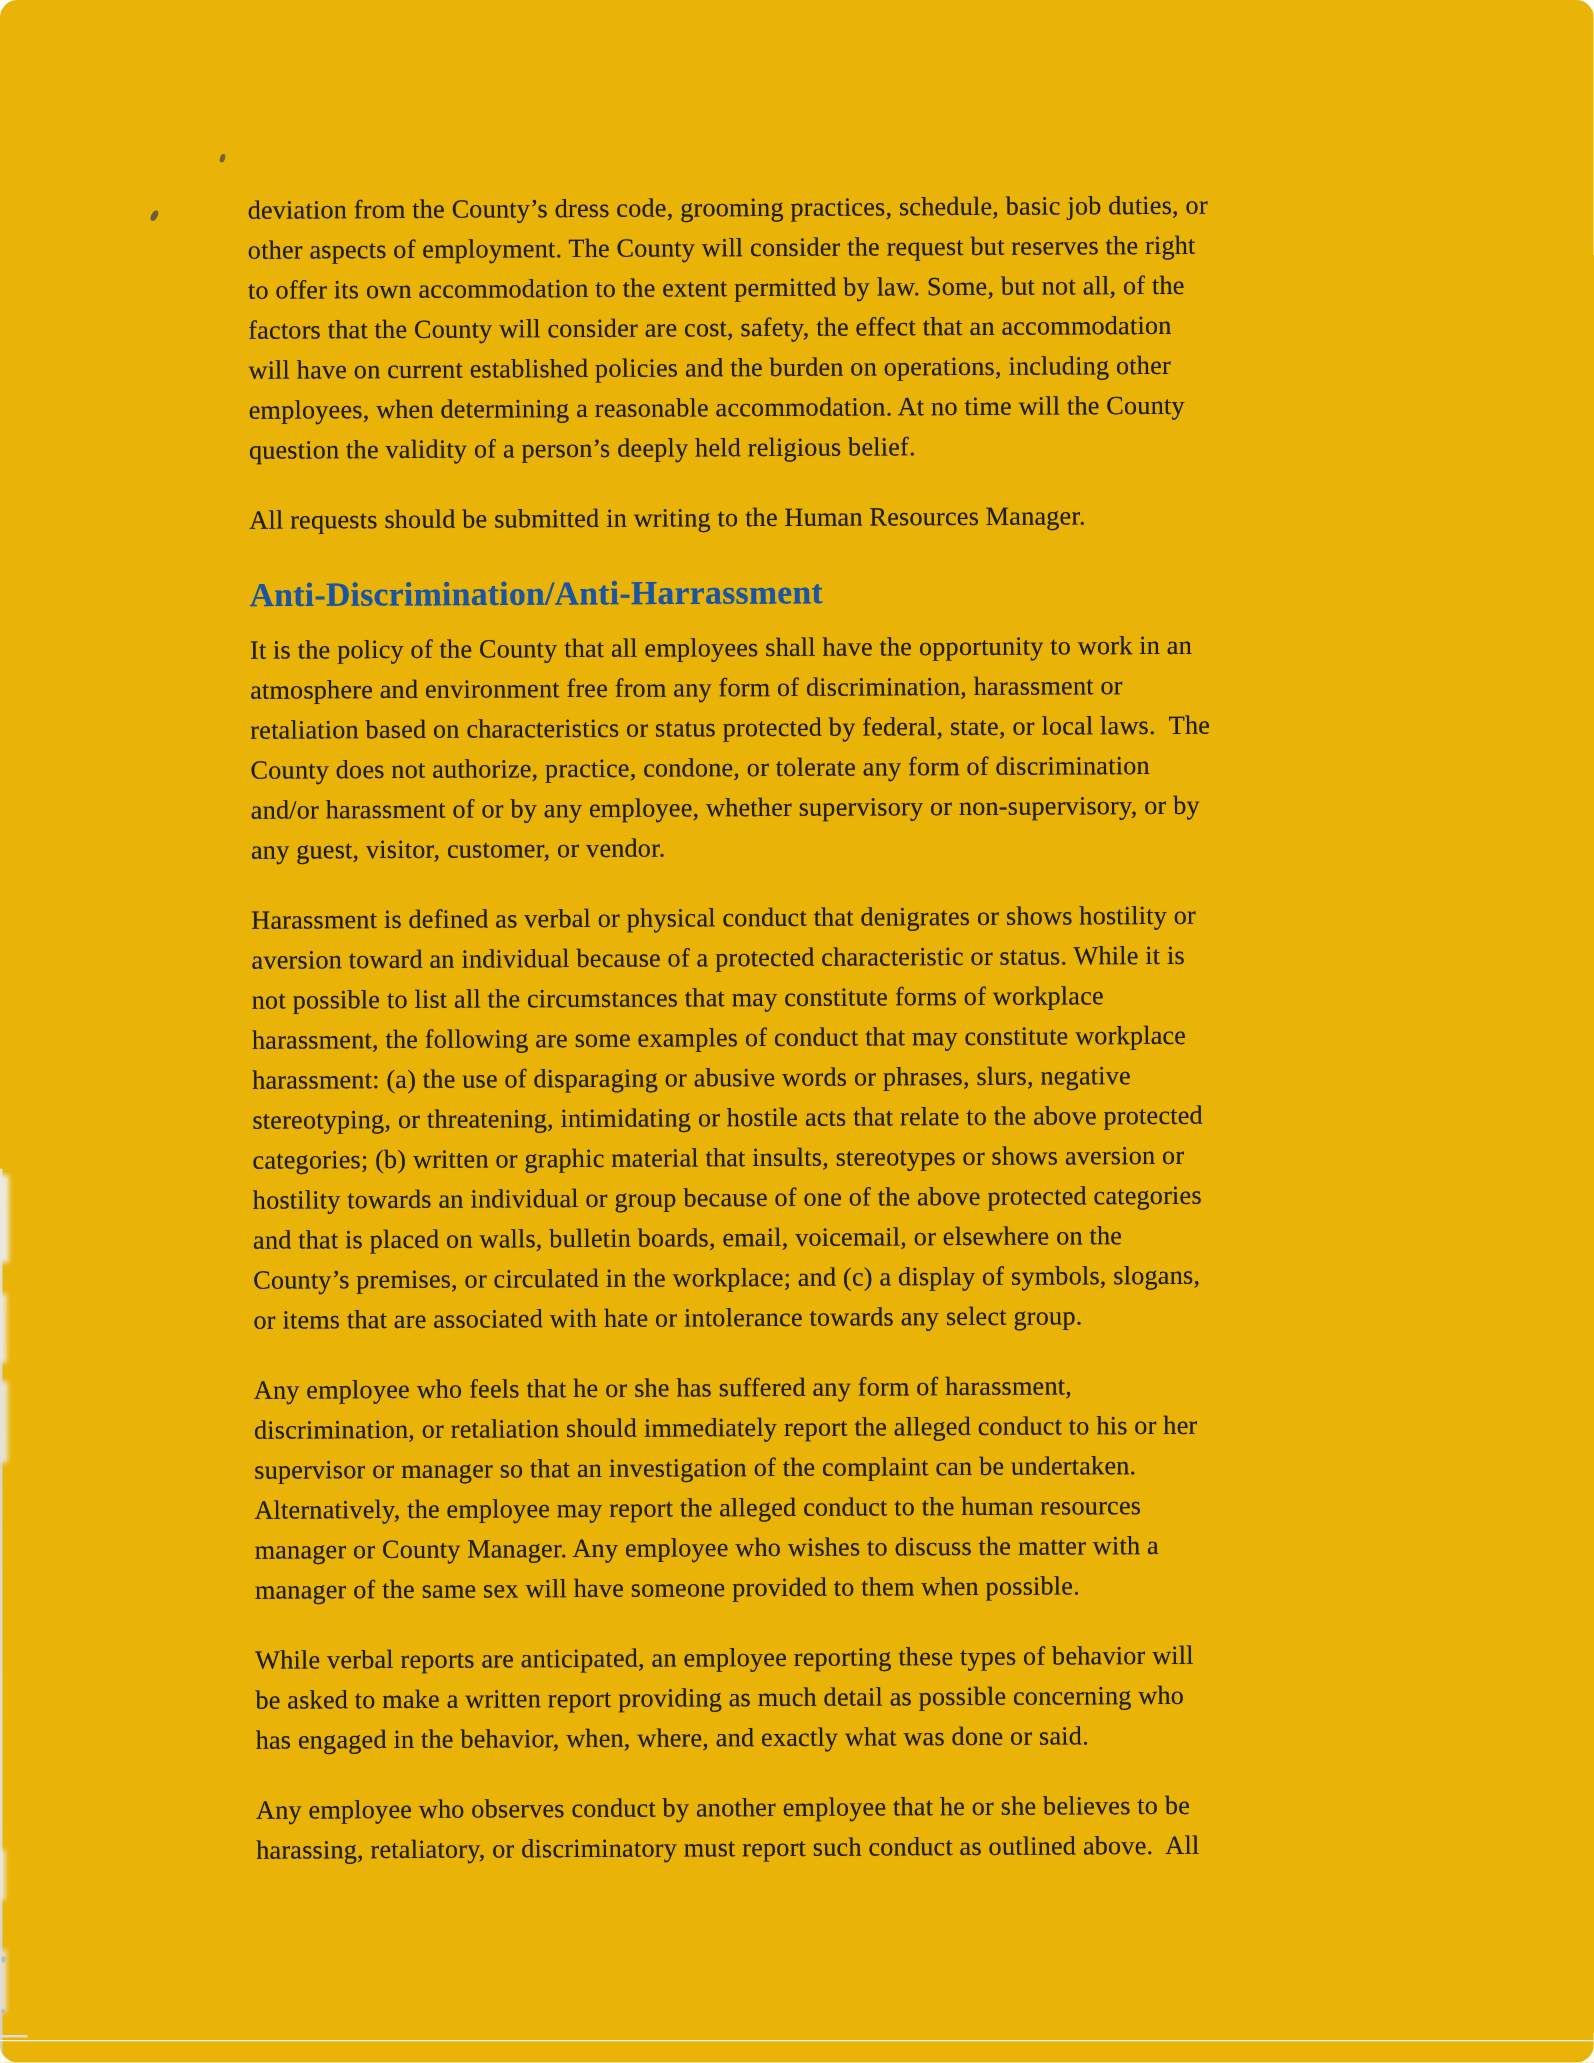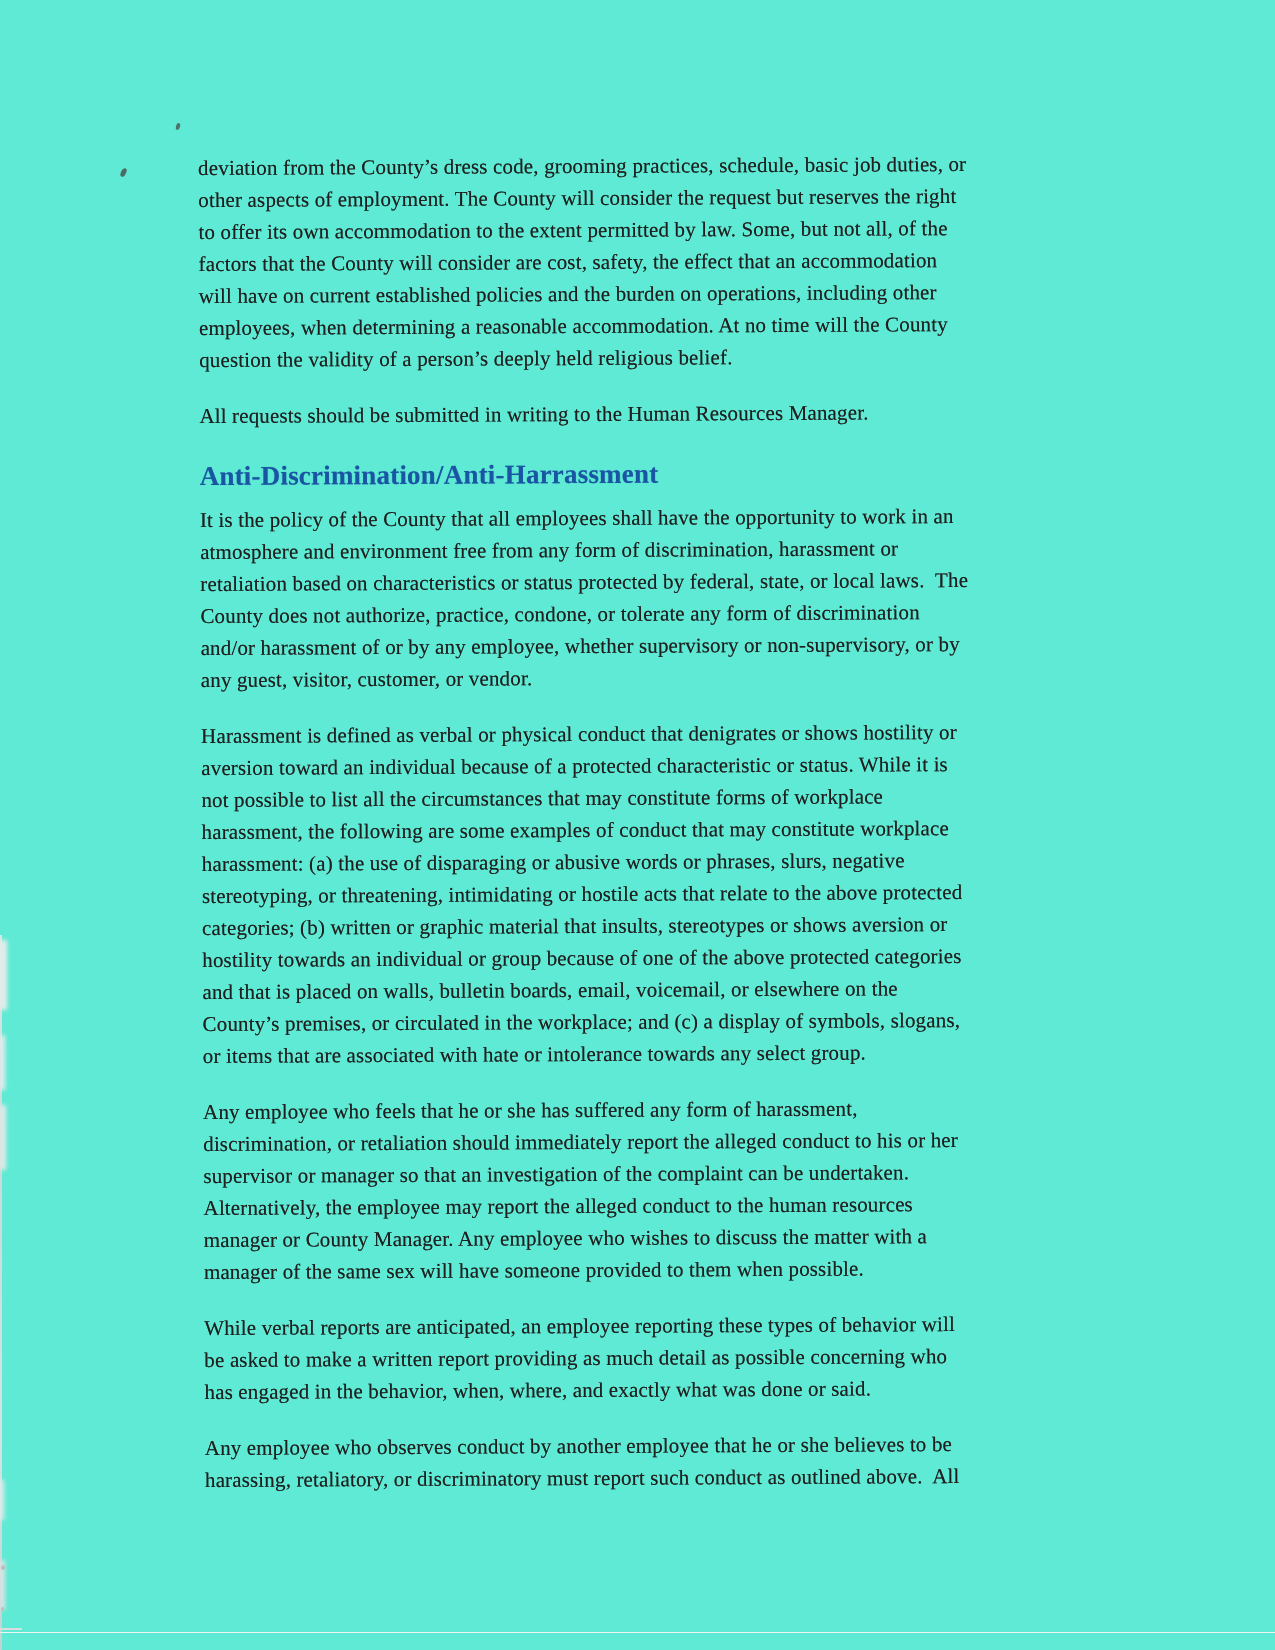--- a/index.html
+++ b/index.html
@@ -4,23 +4,24 @@
 <style>
   html, body {
     margin: 0;
     padding: 0;
     background: #ffffff;
   }
   #page {
     position: relative;
     width: 1275px;
     height: 1650px;
-    background: #5eead4;
+    background: #eab308;
     overflow: hidden;
     font-family: "Liberation Serif", "DejaVu Serif", serif;
+    border-radius: 14px;
   }
   
   #content {
     position: absolute;
     left: 198px;
     top: 152px;
     width: 895px;
     transform: rotate(-0.3deg);
     transform-origin: left top;
     color: #1f1f1f;

